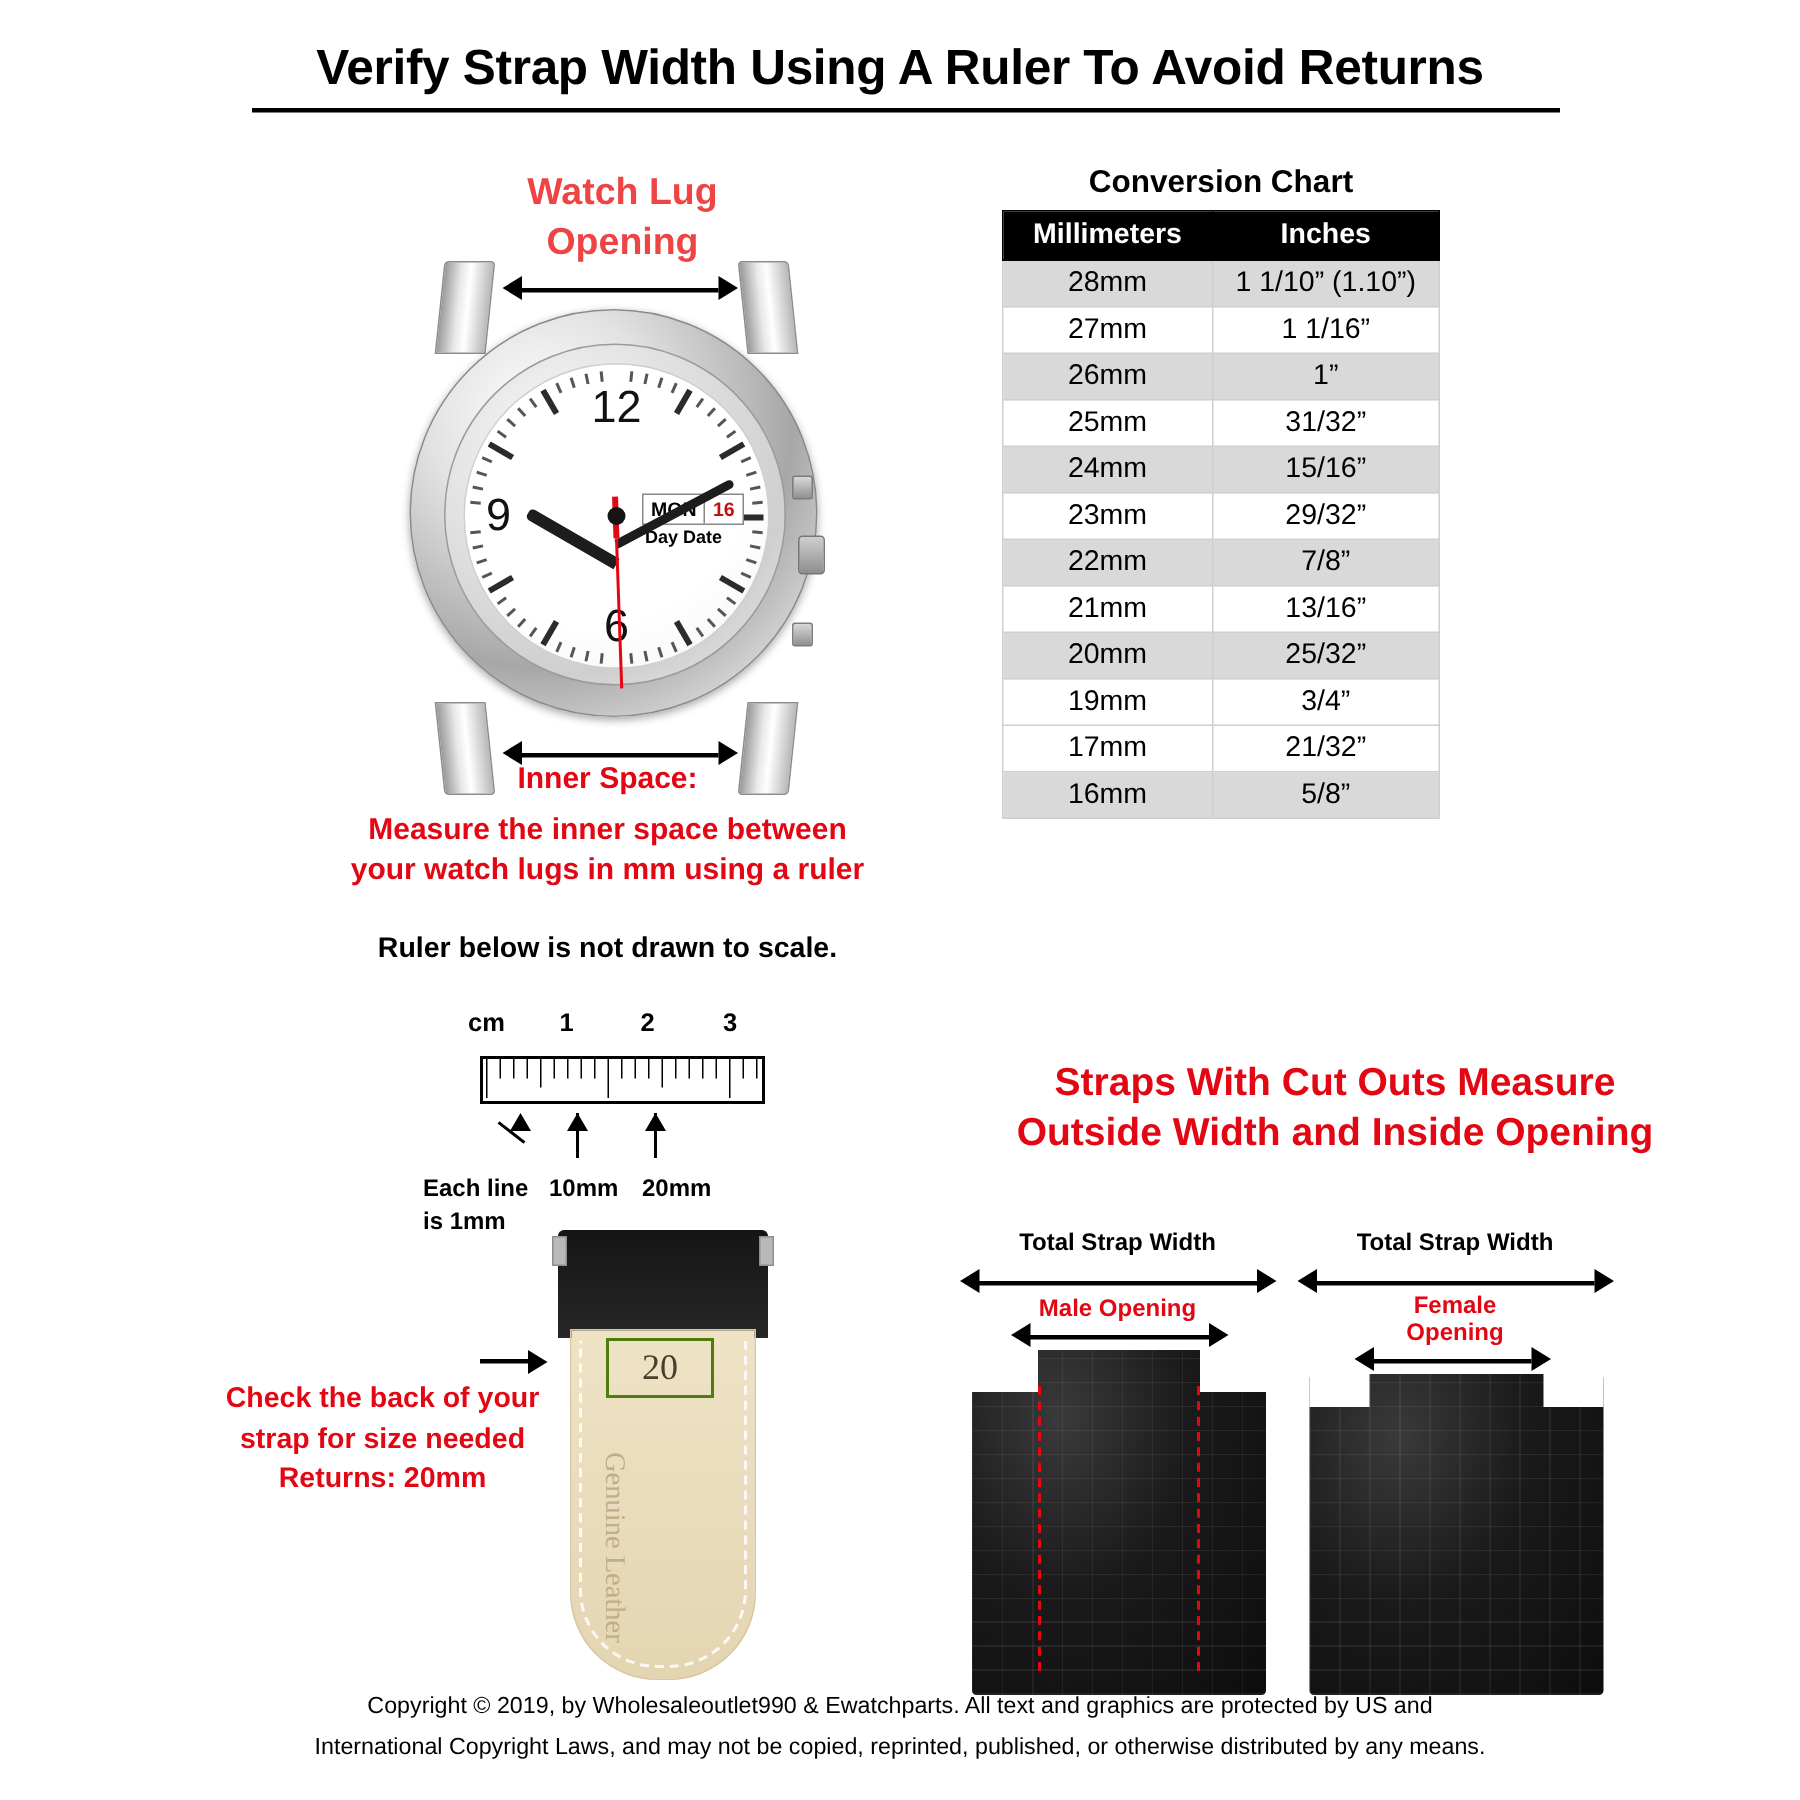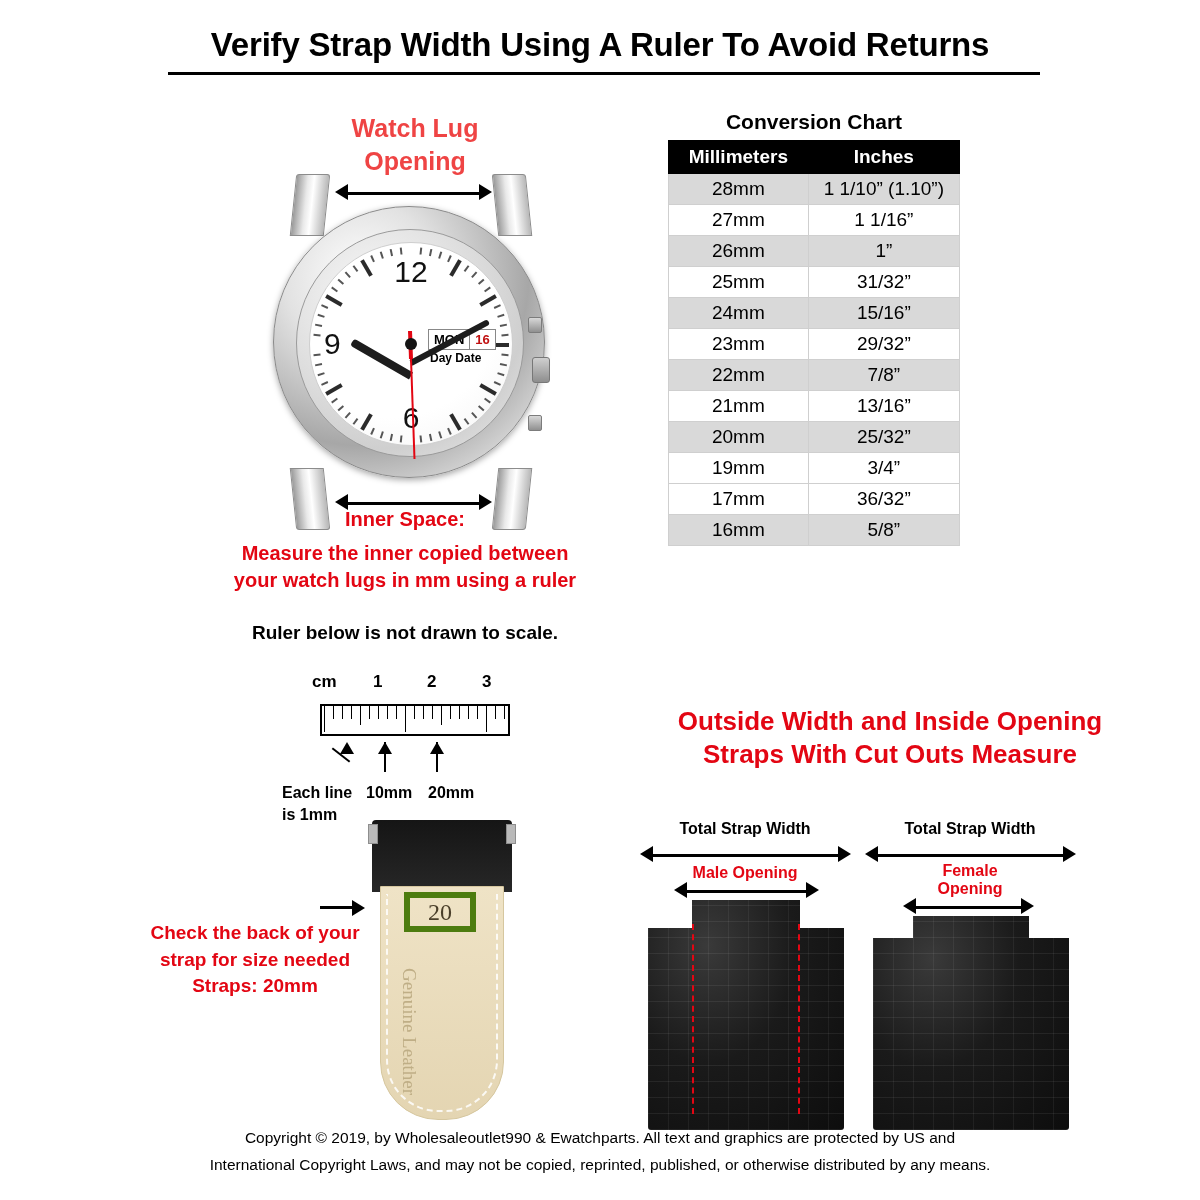--- a/index.html
+++ b/index.html
@@ -236,21 +236,21 @@
   }
   .sb-stitch {
     position: absolute; top: 74px; left: 18px; width: 112px; height: 218px;
     border: 2px dashed #ffffff; border-top: none;
     border-radius: 0 0 52px 52px;
     opacity: .85;
   }
   .sb-sizebox {
     position: absolute; top: 72px; left: 36px;
     width: 72px; height: 40px;
-    border: 6px solid #4d7c0f;
+    border: 2px solid #4d7c0f;
     display: flex; align-items: center; justify-content: center;
     font-size: 24px; color: #4a3f2a; font-family: "Liberation Serif", serif;
   }
   .sb-genuine {
     position: absolute; top: 148px; left: 52px;
     font-family: "Liberation Serif", serif;
     font-size: 19px; color: #bfae86;
     transform: rotate(90deg); transform-origin: left top;
     white-space: nowrap;
   }
@@ -414,21 +414,21 @@
     </div>
   </div>
 
   <div class="arrow-line" style="top:334px; left:92px; width:132px;"></div>
   <div class="arrow-head ah-left" style="top:326px; left:80px;"></div>
   <div class="arrow-head ah-right" style="top:326px; left:224px;"></div>
 </div>
 
 <div class="inner-space-label">Inner Space:</div>
 <div class="measure-text">
-  <div>Measure the inner copied  between</div>
+  <div>Measure the inner space  between</div>
   <div>your watch lugs in mm using a ruler</div>
 </div>
 <div class="ruler-note">Ruler below is not drawn to scale.</div>
 
 <div class="ruler-wrap">
   <div class="r-lbl" style="top:0px; left:22px;">cm</div>
   <div class="r-lbl" style="top:0px; left:83px;">1</div>
   <div class="r-lbl" style="top:0px; left:137px;">2</div>
   <div class="r-lbl" style="top:0px; left:192px;">3</div>
 
@@ -515,49 +515,49 @@
     <tr class="odd">
         <td class="mm">20mm</td>
         <td>25/32”</td>
       </tr>
     <tr class="even">
         <td class="mm">19mm</td>
         <td>3/4”</td>
       </tr>
     <tr class="even">
         <td class="mm">17mm</td>
-        <td>36/32”</td>
+        <td>21/32”</td>
       </tr>
     <tr class="odd">
         <td class="mm">16mm</td>
         <td>5/8”</td>
       </tr>
   </tbody>
 </table>
 
 <div class="strap-back">
   <div class="sb-top"></div>
   <div class="sb-body"></div>
   <div class="sb-stitch"></div>
   <div class="sb-sizebox">20</div>
   <div class="sb-genuine">Genuine Leather</div>
 </div>
 
 <div class="check-back">
   <div>Check the back of your</div>
   <div>strap for size needed</div>
-  <div>Straps: 20mm</div>
+  <div>Returns: 20mm</div>
 </div>
 
 <div class="arrow-head ah-right" style="top:900px; left:352px;"></div>
 <div class="arrow-line" style="top:906px; left:320px; width:36px;"></div>
 
 <div class="cutouts-title">
+  <div>Straps With Cut Outs Measure</div>
   <div>Outside Width and Inside Opening</div>
-  <div>Straps With Cut Outs Measure</div>
 </div>
 
 <div class="strap-col male">
   <div class="tsw-label">Total Strap Width</div>
 
   <div class="dim-row" style="top:26px;">
     <div class="arrow-line" style="top:8px; left:22px; width:186px;"></div>
     <div class="arrow-head ah-left" style="top:0px; left:10px;"></div>
     <div class="arrow-head ah-right" style="top:0px; left:208px;"></div>
   </div>

